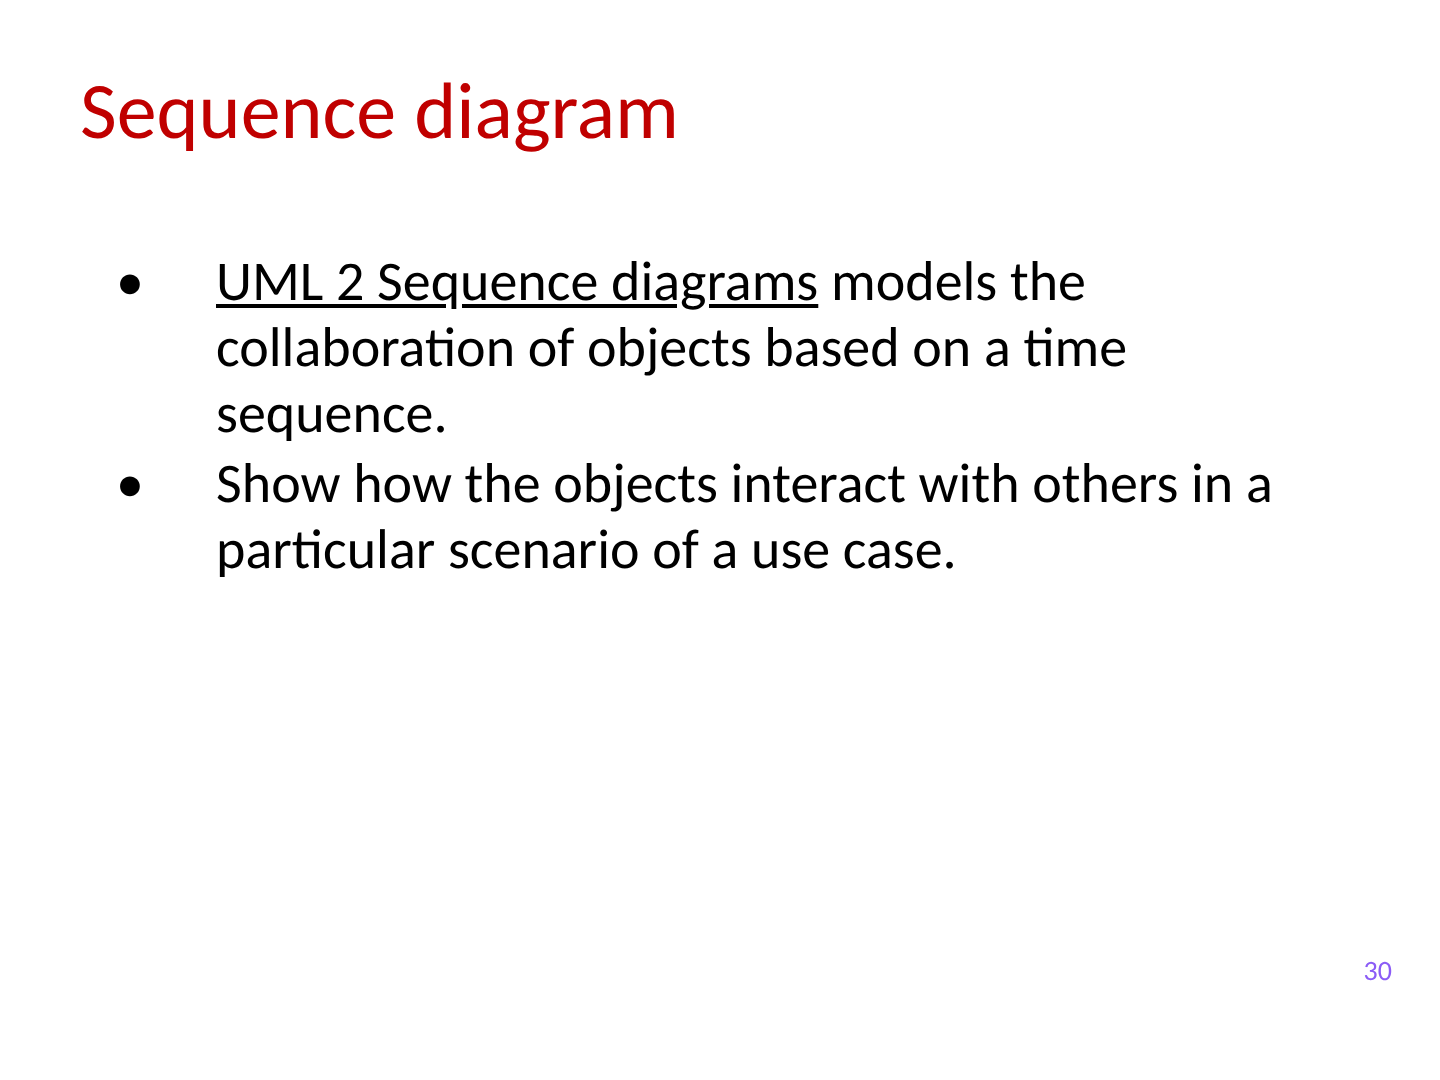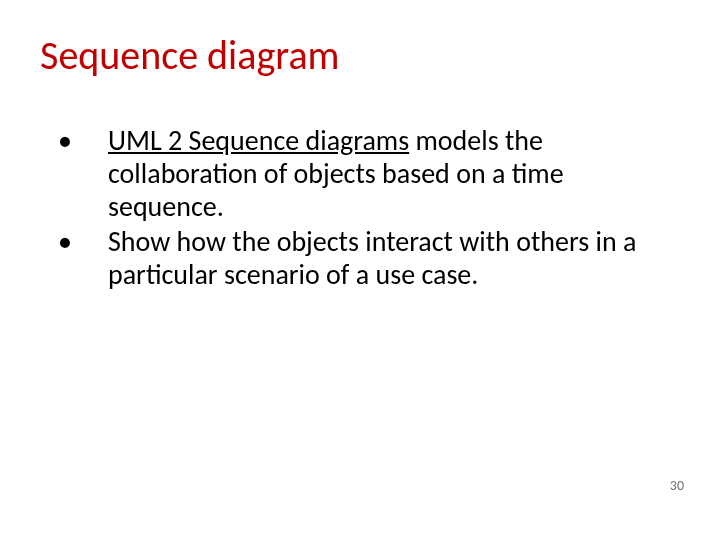--- a/index.html
+++ b/index.html
@@ -42,24 +42,24 @@
   }
   .bullet .text {
     flex: 1 1 auto;
     margin-left: 26px;
   }
   .link {
     text-decoration: underline;
   }
   .pagenum {
     position: absolute;
-    right: 36px;
+    right: 24px;
     bottom: 22px;
     font-size: 14px;
-    color: #737373;
+    color: #8b5cf6;
   }
 </style>
 </head>
 <body>
 
 <div class="slide">
 
   <h1 class="title" style="color:#c00000">Sequence diagram</h1>
 
   <div class="body">

